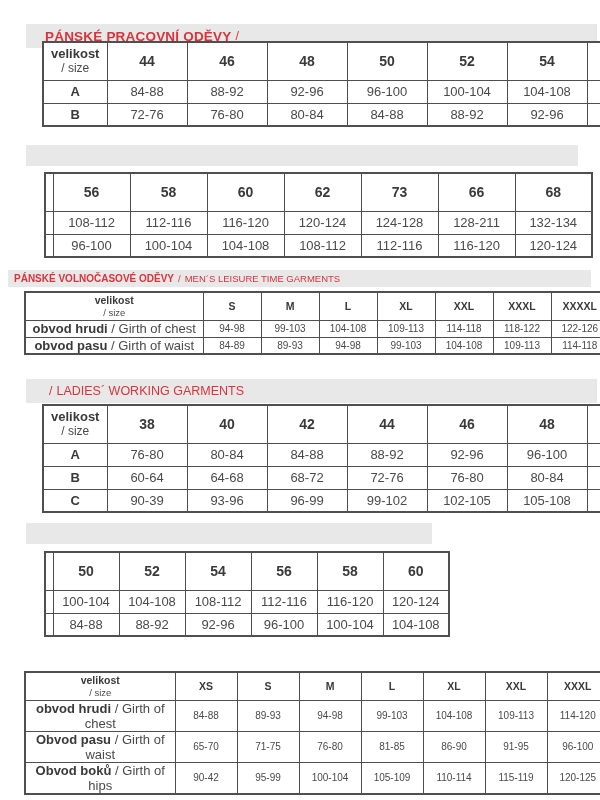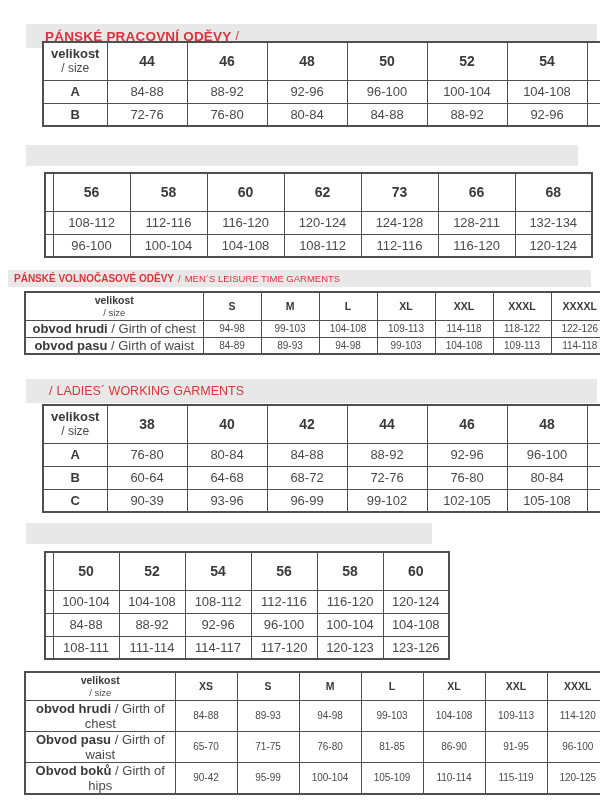--- a/index.html
+++ b/index.html
@@ -318,29 +318,20 @@
           </tr>
           <tr>
             <td class="sliver"></td>
             <td class="val">84-88</td>
             <td class="val">88-92</td>
             <td class="val">92-96</td>
             <td class="val">96-100</td>
             <td class="val">100-104</td>
             <td class="val">104-108</td>
           </tr>
-          <tr>
-            <td class="sliver"></td>
-            <td class="val">108-111</td>
-            <td class="val">111-114</td>
-            <td class="val">114-117</td>
-            <td class="val">117-120</td>
-            <td class="val">120-123</td>
-            <td class="val">123-126</td>
-          </tr>
         </tbody>
       </table>
     </div>
 
   <div class="tblwrap" style="left:8px;top:671px;">
       <table class="small-t" style="width: 584px;">
         <colgroup>
           <col style="width: 150px;">
           <col style="width: 62px;">
           <col style="width: 62px;">

